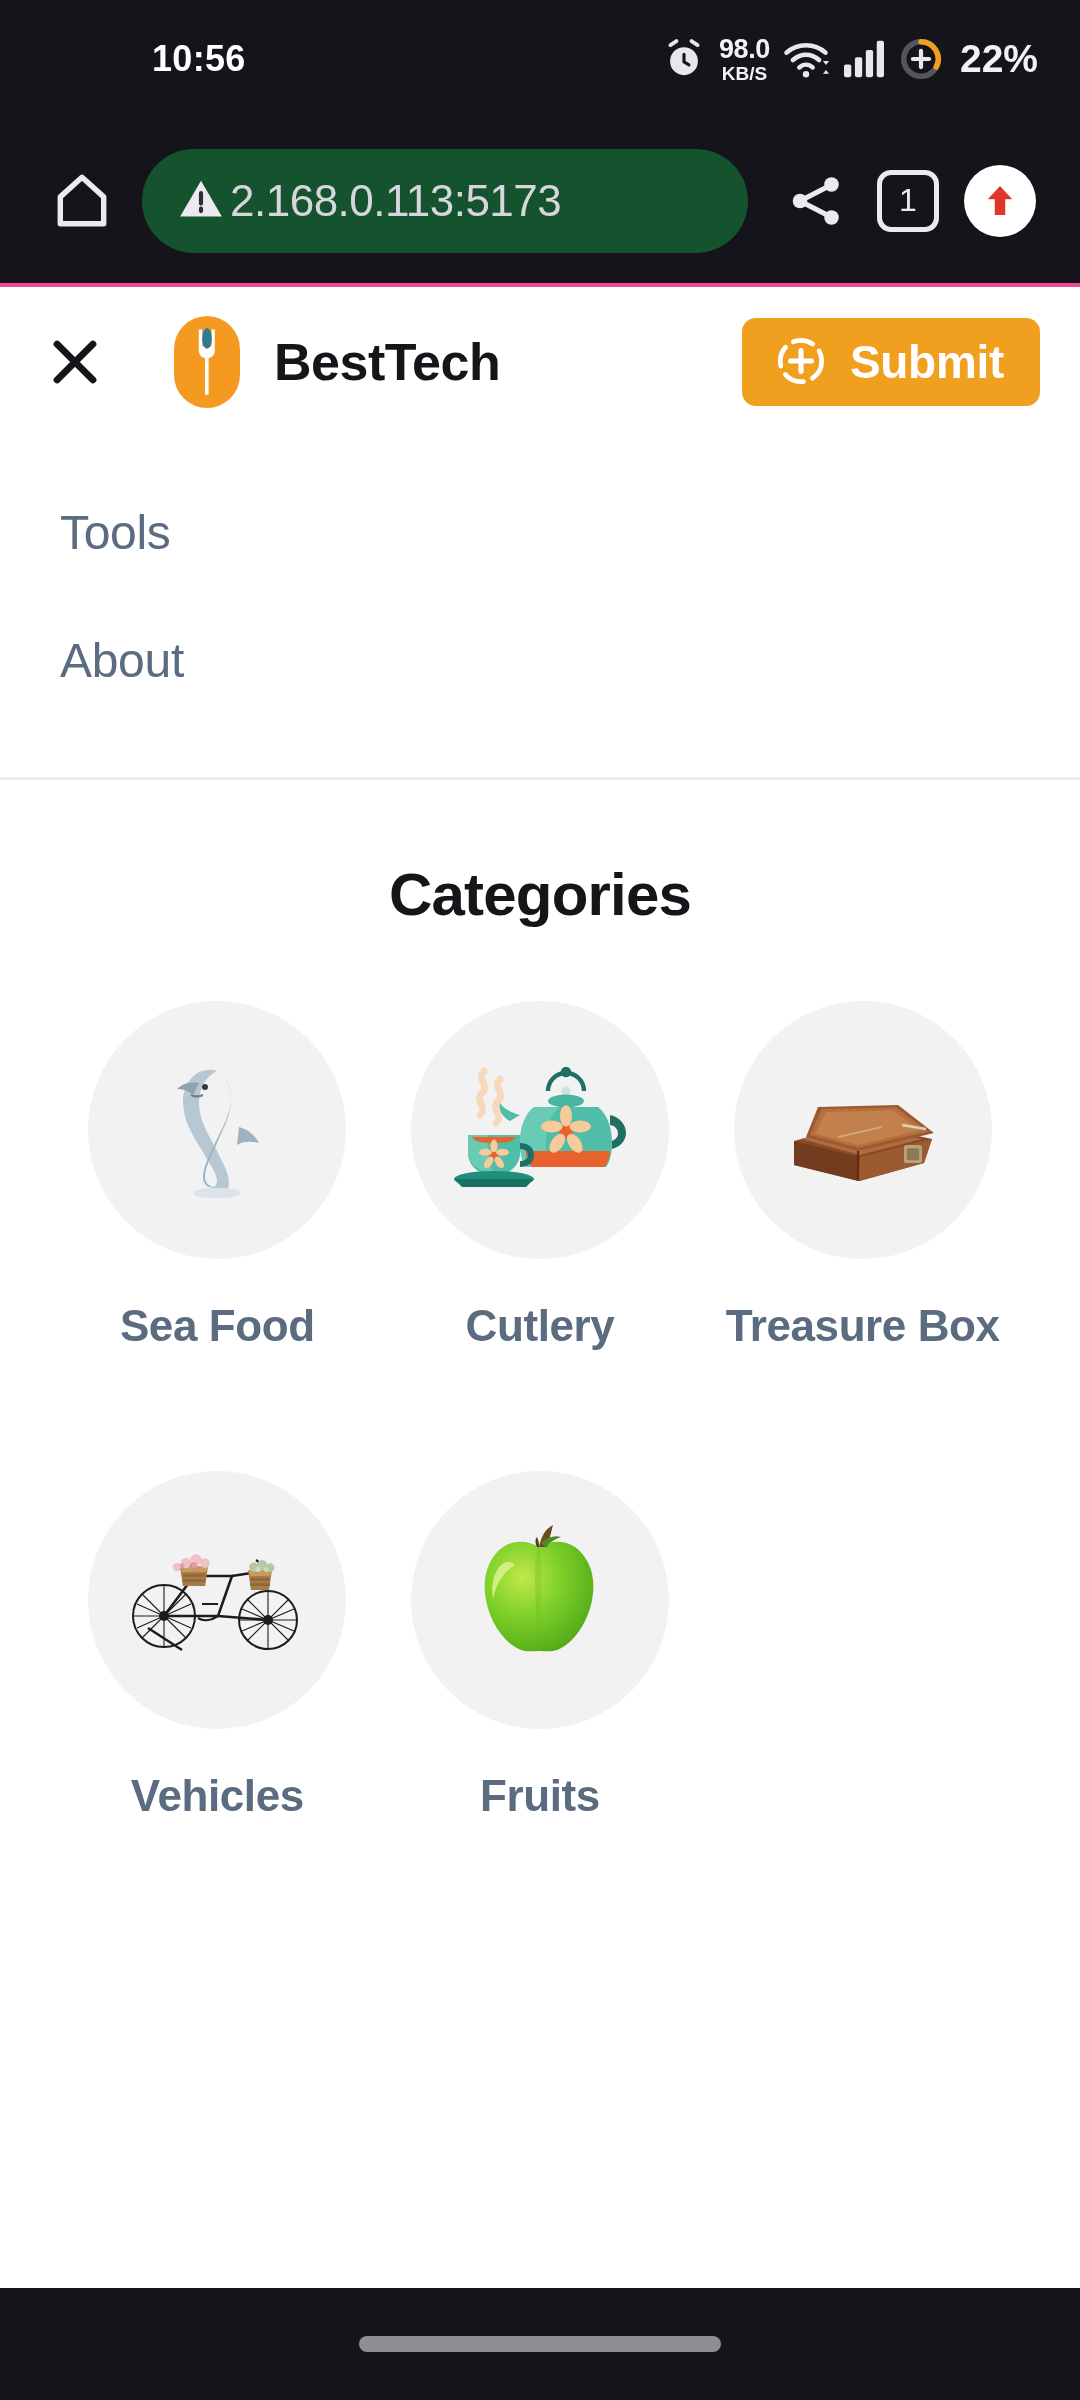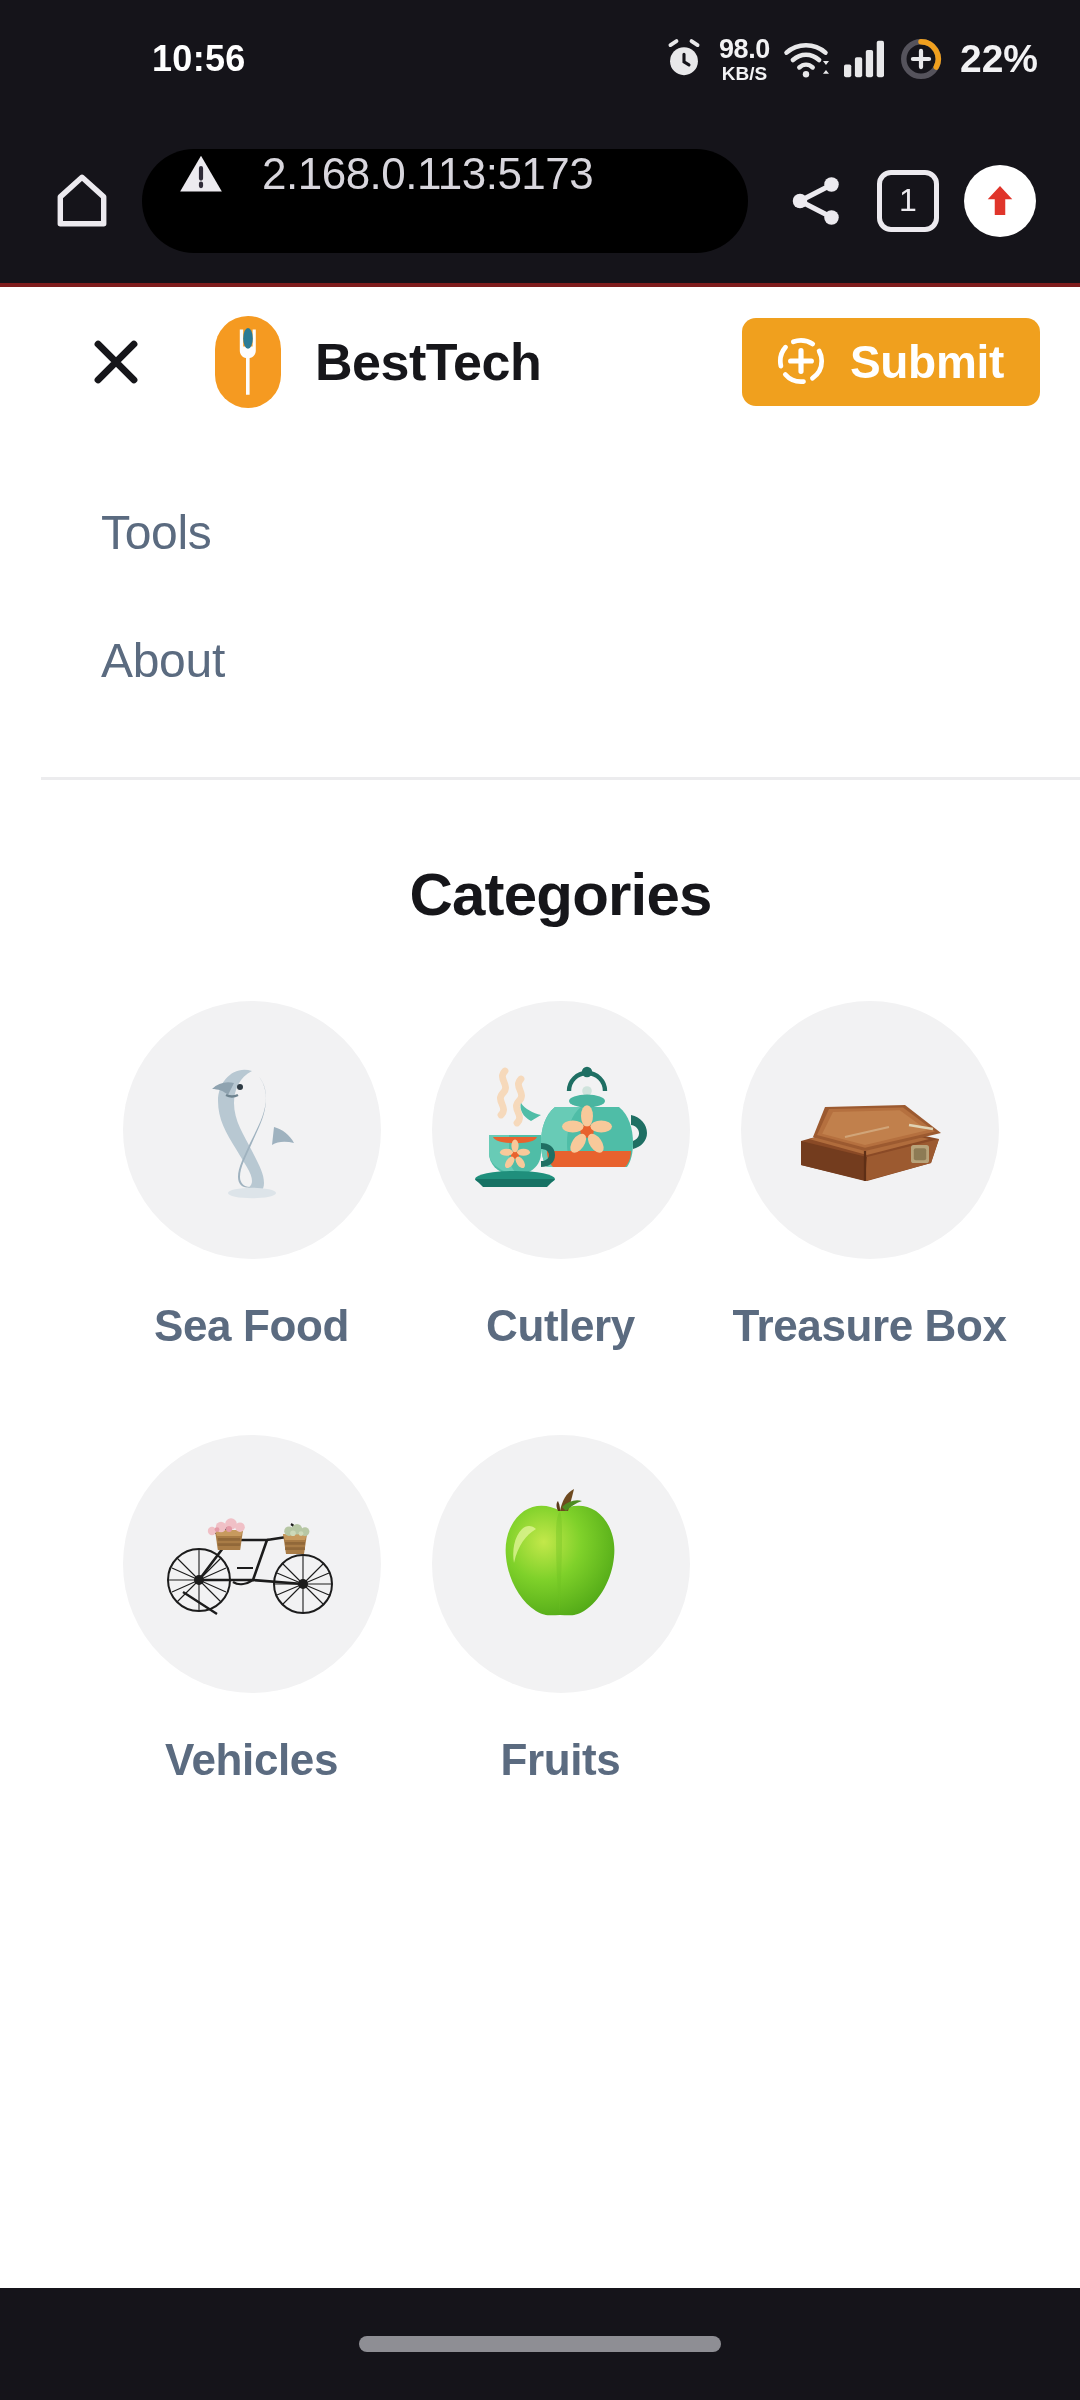--- a/index.html
+++ b/index.html
@@ -31,22 +31,22 @@
 
   
   .browser-bar{
     position:absolute; top:118px; left:0; width:1080px; height:165px;
     background:#15141a; display:flex; align-items:center; padding:0 34px;
     gap:0;
   }
   .home-btn{ width:96px; height:96px; display:flex; align-items:center;
     justify-content:center; flex:0 0 auto; }
   .url-pill{
-    flex:1 1 auto; height:104px; background:#000000; border-radius:52px;
-    display:flex; padding:0 34px; gap:36px;
+    flex:1 1 auto; height:104px; background:#14532d; border-radius:52px;
+    display:flex; align-items:center; padding:0 34px; gap:4px;
     margin:0 22px 0 12px; min-width:0;
   }
   .url-text{
     color:#d8d6dd; font-size:44px; font-weight:400; letter-spacing:-.5px;
     white-space:nowrap; overflow:hidden; text-overflow:ellipsis;
   }
   .tool-ico{ width:92px; height:92px; display:flex; align-items:center;
     justify-content:center; flex:0 0 auto; }
   .tab-count{
     width:62px; height:62px; border:5px solid #eceaef; border-radius:14px;
@@ -55,22 +55,21 @@
   }
   .up-circle{
     width:72px; height:72px; border-radius:50%; background:#ffffff;
     display:flex; align-items:center; justify-content:center;
   }
 
   
   .page{
     position:absolute; top:283px; left:0; width:1080px; height:2005px;
     background:#ffffff; overflow:hidden;
-    border-top:4px solid #7f1d1d;
-    padding-left:41px;
+    border-top:4px solid #ec4899;
   }
 
   
   .app-header{
     height:150px; display:flex; align-items:center; padding:0 40px 0 36px;
     gap:0;
   }
   .close-x{
     width:78px; height:78px; display:flex; align-items:center;
     justify-content:center; flex:0 0 auto;
@@ -101,21 +100,21 @@
 
   .divider{ height:3px; background:#ececee; margin:58px 0 0 0; width:100%; }
 
   
   .cat-title{
     text-align:center; font-size:60px; font-weight:700; color:#16161a;
     margin-top:80px; letter-spacing:-.8px;
   }
   .cat-grid{
     display:grid; grid-template-columns:repeat(3,1fr);
-    row-gap:84px; margin-top:72px; padding:0 56px;
+    row-gap:120px; margin-top:72px; padding:0 56px;
   }
   .cat-cell{ display:flex; flex-direction:column; align-items:center;
     cursor:pointer; }
   .cat-circle{
     width:258px; height:258px; border-radius:50%; background:#f2f2f3;
     display:flex; align-items:center; justify-content:center;
     overflow:hidden;
   }
   .cat-circle svg{ display:block; }
   .cat-label{

